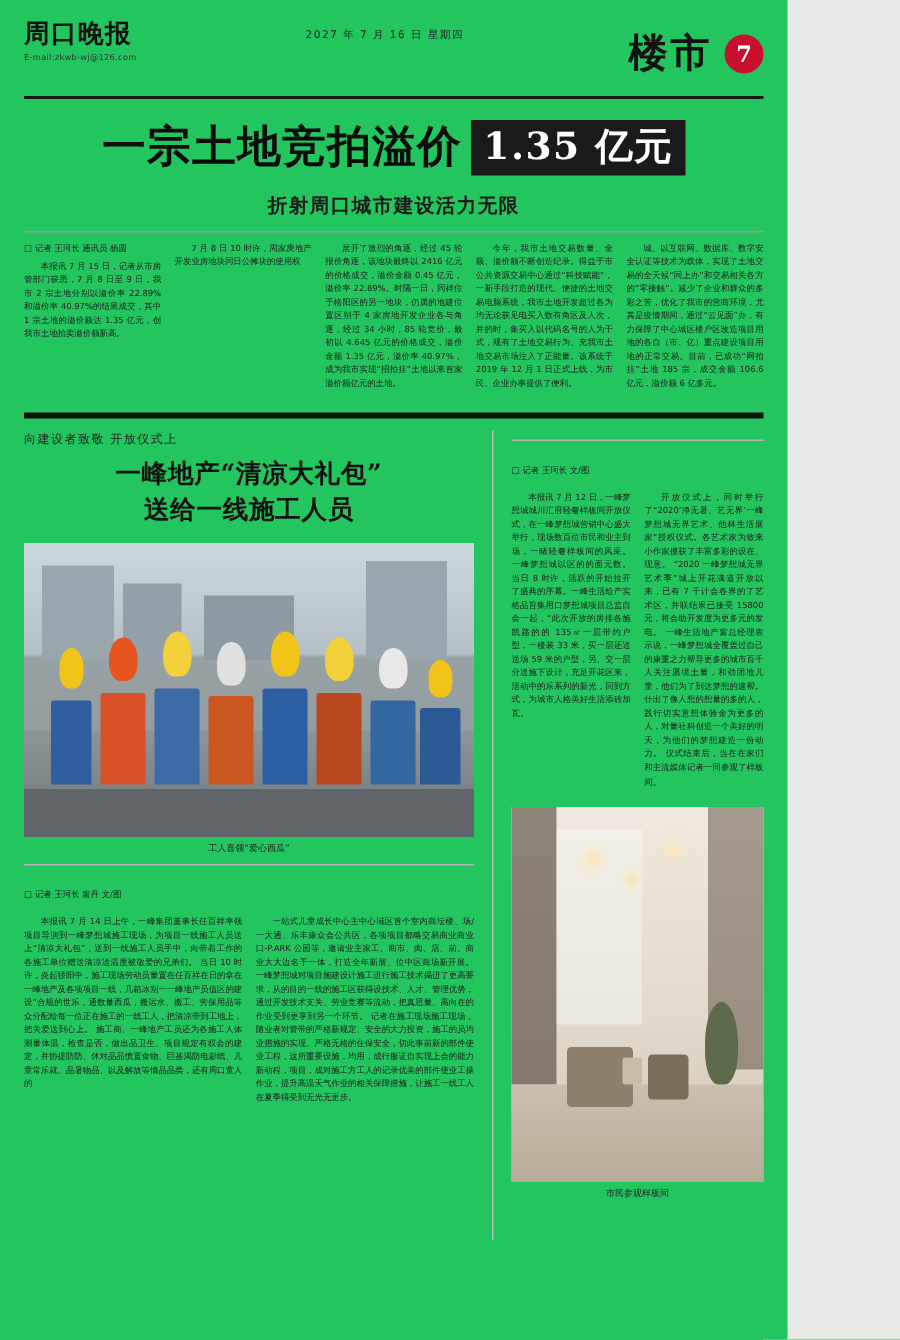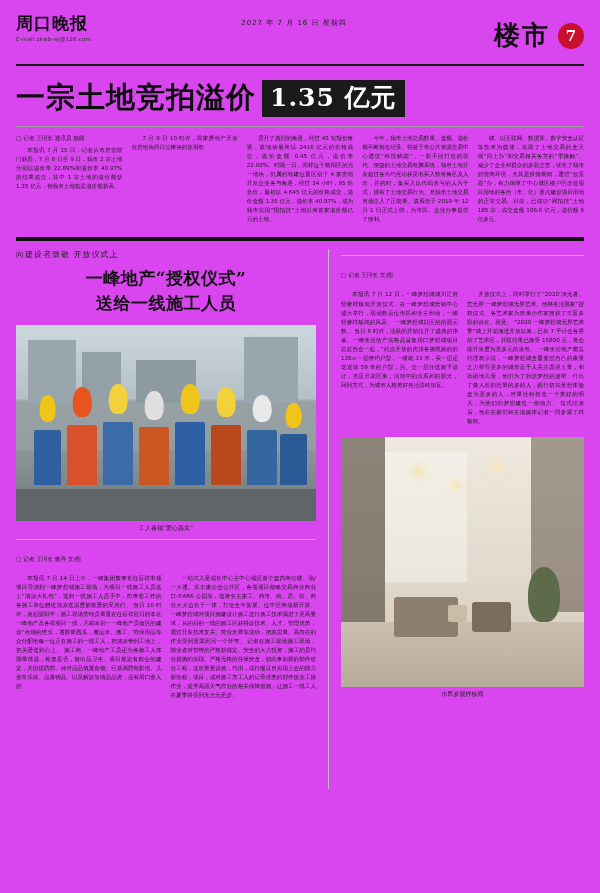--- a/index.html
+++ b/index.html
@@ -5,23 +5,23 @@
   * { box-sizing: border-box; margin: 0; padding: 0; }
   body {
     width: 600px;
     height: 893px;
     background: #e8e8e6;
     font-family: "DejaVu Sans", "Liberation Sans", sans-serif;
     overflow: hidden;
   }
   .page {
     position: relative;
-    width: 600px;
+    width: 525px;
     height: 893px;
-    background: #d946ef;
+    background: #22c55e;
     padding: 14px 16px 10px 16px;
   }
   
   .masthead {
     display: flex;
     align-items: flex-start;
     border-bottom: 2px solid #1a1a1a;
     padding-bottom: 6px;
     position: relative;
     height: 52px;
@@ -86,21 +86,21 @@
     font-size: 15px;
     font-weight: bold;
     display: flex; align-items: center; justify-content: center;
     font-family: "DejaVu Serif", "Liberation Serif", serif;
   }
   
   .lead-head {
     margin-top: 12px;
     text-align: center;
     display: flex;
-    justify-content: flex-start;
+    justify-content: center;
     align-items: center;
     gap: 6px;
   }
   .lead-head-main {
     font-family: "DejaVu Serif", "Liberation Serif", serif;
     font-size: 29px;
     font-weight: bold;
     color: #0c0c0c;
     letter-spacing: 1px;
   }
@@ -242,20 +242,21 @@
     <div class="section-block">
       <div class="section-name">楼市</div>
       <div class="page-num">7</div>
     </div>
   </div>
 
   <div class="lead-head">
     <span class="lead-head-main">一宗土地竞拍溢价</span>
     <span class="lead-head-hl">1.35 亿元</span>
   </div>
+  <div class="lead-sub">折射周口城市建设活力无限</div>
   <div class="rule-thin"></div>
 
   <div class="lead-body">
     <div class="lead-col">
       <div class="byline">记者 王珂长 通讯员 杨圆</div>
       <div class="para">本报讯 7 月 15 日，记者从市房管部门获悉，7 月 8 日至 9 日，我市 2 宗土地分别以溢价率 22.89%和溢价率 40.97%的结果成交，其中 1 宗土地的溢价额达 1.35 亿元，创我市土地拍卖溢价额新高。</div>
     </div>
     <div class="lead-col">
       <div class="para">7 月 8 日 10 时许，周家庚地产开发业房地块同日公摊块的使用权</div>
     </div>
@@ -269,21 +270,21 @@
       <div class="para">城、以互联网、数据库、数字安全认证等技术为载体，实现了土地交易的全天候“同上办”和交易相关各方的“零接触”。减少了企业和群众的多彩之苦，优化了我市的营商环境，尤其是疫情期间，通过“云见面”办，有力保障了中心城区楼户区改造项目用地的各自（市、亿）重点建设项目用地的正常交易。目前，已成功“网拍挂”土地 185 宗，成交金额 106.6 亿元，溢价额 6 亿多元。</div>
     </div>
   </div>
 
   <div class="hr-double"></div>
 
   <div class="lower">
 
     <div class="left-half">
       <div class="kicker">向建设者致敬  开放仪式上</div>
-      <div class="sub-head">一峰地产“授权仪式”</div>
+      <div class="sub-head">一峰地产“清凉大礼包”</div>
       <div class="sub-head">送给一线施工人员</div>
 
       <div class="photo ph-site">
         <div class="sky"></div>
         <div class="bldg" style="left:4%;top:8%;width:16%;height:32%;background:#9aa6ad;"></div>
         <div class="bldg" style="left:22%;top:14%;width:13%;height:26%;background:#93a0a7;"></div>
         <div class="bldg" style="right:6%;top:6%;width:18%;height:34%;background:#9aa6ad;"></div>
         <div class="bldg" style="left:40%;top:18%;width:20%;height:22%;background:#8e9aa2;"></div>
         <div class="ground"></div>
         <div class="road"></div>

